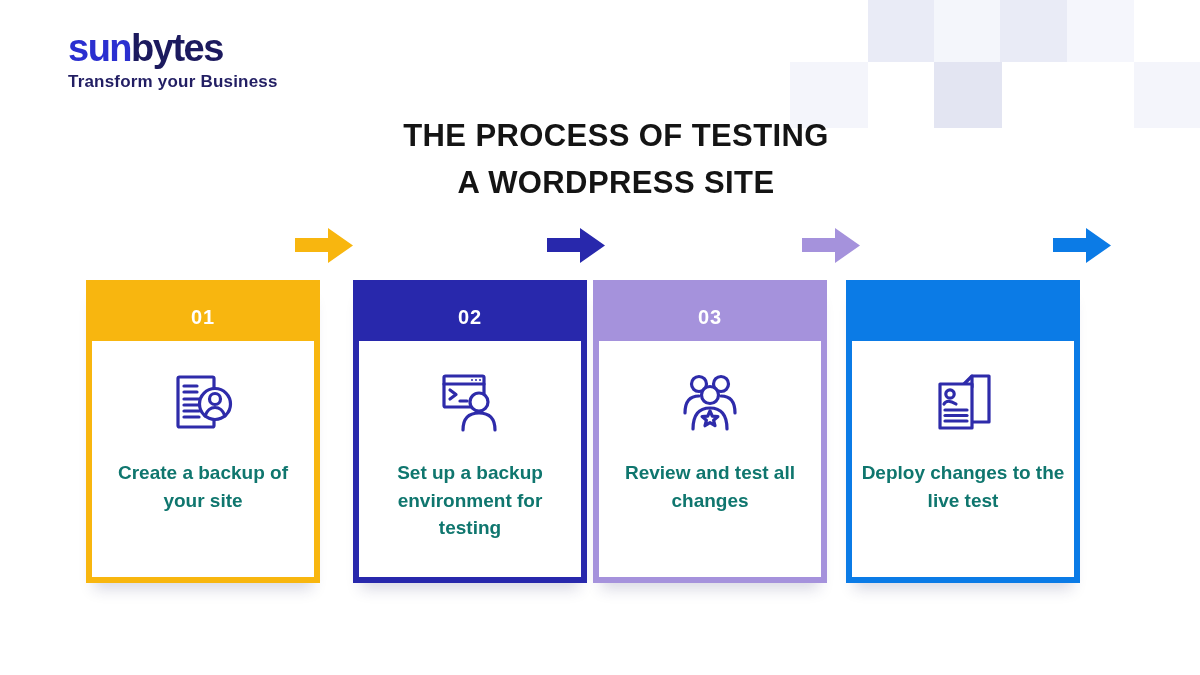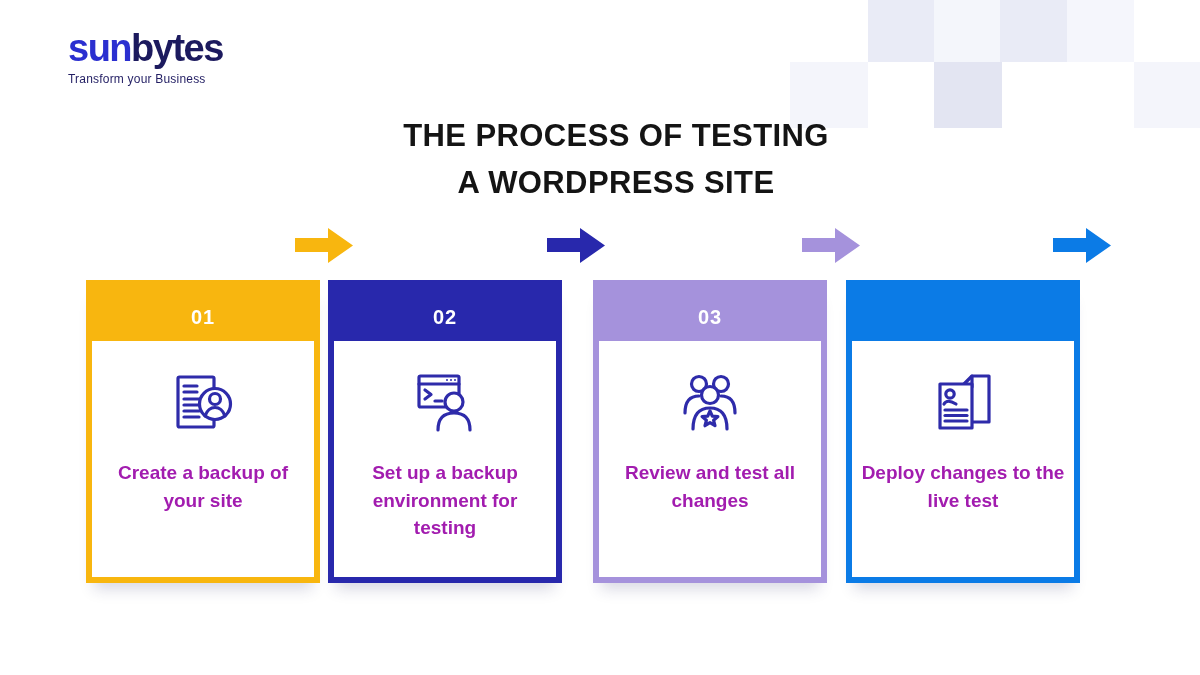--- a/index.html
+++ b/index.html
@@ -7,42 +7,42 @@
   .canvas { position:relative; width:1200px; height:675px; background:#ffffff; overflow:hidden; }
 
   
   .sq { position:absolute; }
 
   
   .logo { position:absolute; left:68px; top:28px; }
   .logo-word { font-size:38px; font-weight:bold; letter-spacing:-1.5px; line-height:40px; }
   .logo-sun { color:#2B2FD0; }
   .logo-bytes { color:#1C1A5E; }
-  .logo-tagline { margin-top:4px; font-size:12px; font-weight:normal; color:#221E63; letter-spacing:0.2px; }
+  .logo-tagline { margin-top:4px; font-size:17px; font-weight:bold; color:#221E63; letter-spacing:0.2px; }
 
   
   .title { position:absolute; left:0; top:112px; width:1200px; text-align:center;
            font-size:31px; font-weight:bold; color:#141414; letter-spacing:0.4px; line-height:47px;padding-left:32px; }
 
   
   .arrow { position:absolute; top:227px; width:60px; height:37px; }
   .arrow svg { display:block; width:60px; height:37px; }
   .arrow polygon { fill:var(--c); }
 
   
   .card { position:absolute; top:280px; width:234px; height:303px; background:var(--c);
           box-shadow:0 14px 14px -8px rgba(40,40,100,0.18); }
   .card-header { height:74px; display:flex; align-items:center; justify-content:center;
                  color:#ffffff; font-size:20px; font-weight:bold; letter-spacing:1px; }
   .card-body { position:absolute; top:61px; left:6px; right:6px; bottom:6px; background:#ffffff;
                display:flex; flex-direction:column; align-items:center; }
   .card-icon { margin-top:30px; height:66px; color:#2E2BAA; }
   .card-icon svg { display:block; }
   .card-title { margin-top:22px; width:206px; text-align:center; font-size:19px; font-weight:bold;
-                color:#a21caf; line-height:27.5px; }
+                color:#0f766e; line-height:27.5px; }
 </style>
 </head>
 <body>
 
 <div class="canvas">
 
   <div class="sq" style="left:868px;top:0;width:66px;height:62px;background:#E9EBF6;"></div>
   <div class="sq" style="left:934px;top:0;width:66px;height:62px;background:#F4F6FB;"></div>
   <div class="sq" style="left:1000px;top:0;width:67px;height:62px;background:#E9EBF6;"></div>
   <div class="sq" style="left:1067px;top:0;width:67px;height:62px;background:#F5F6FC;"></div>
@@ -95,21 +95,21 @@
           <line x1="17" y1="46" x2="32" y2="46"></line>
           <circle cx="48" cy="33" r="15.5" fill="#ffffff"></circle>
           <circle cx="48" cy="28" r="5.5"></circle>
           <path d="M38 45 Q41 36.5 48 36.5 Q55 36.5 58 45"></path>
         </svg>
       </div>
       <div class="card-title">Create a backup of your site</div>
     </div>
   </div>
 
-  <div class="card" style="left: 328px; --c: #2828AC;">
+  <div class="card" style="left: 353px; --c: #2828AC;">
     <div class="card-header">02</div>
     <div class="card-body">
       <div class="card-icon">
         <svg width="72" height="64" viewBox="0 0 72 64" fill="none" stroke="currentColor" stroke-width="3.2" stroke-linecap="round" stroke-linejoin="round">
           <rect x="10" y="5" width="40" height="31" rx="1.5"></rect>
           <line x1="10" y1="13" x2="50" y2="13"></line>
           <circle cx="38" cy="9" r="1" fill="currentColor" stroke="none"></circle>
           <circle cx="42" cy="9" r="1" fill="currentColor" stroke="none"></circle>
           <circle cx="46" cy="9" r="1" fill="currentColor" stroke="none"></circle>
           <polyline points="16,19 22,23.5 16,28"></polyline>

